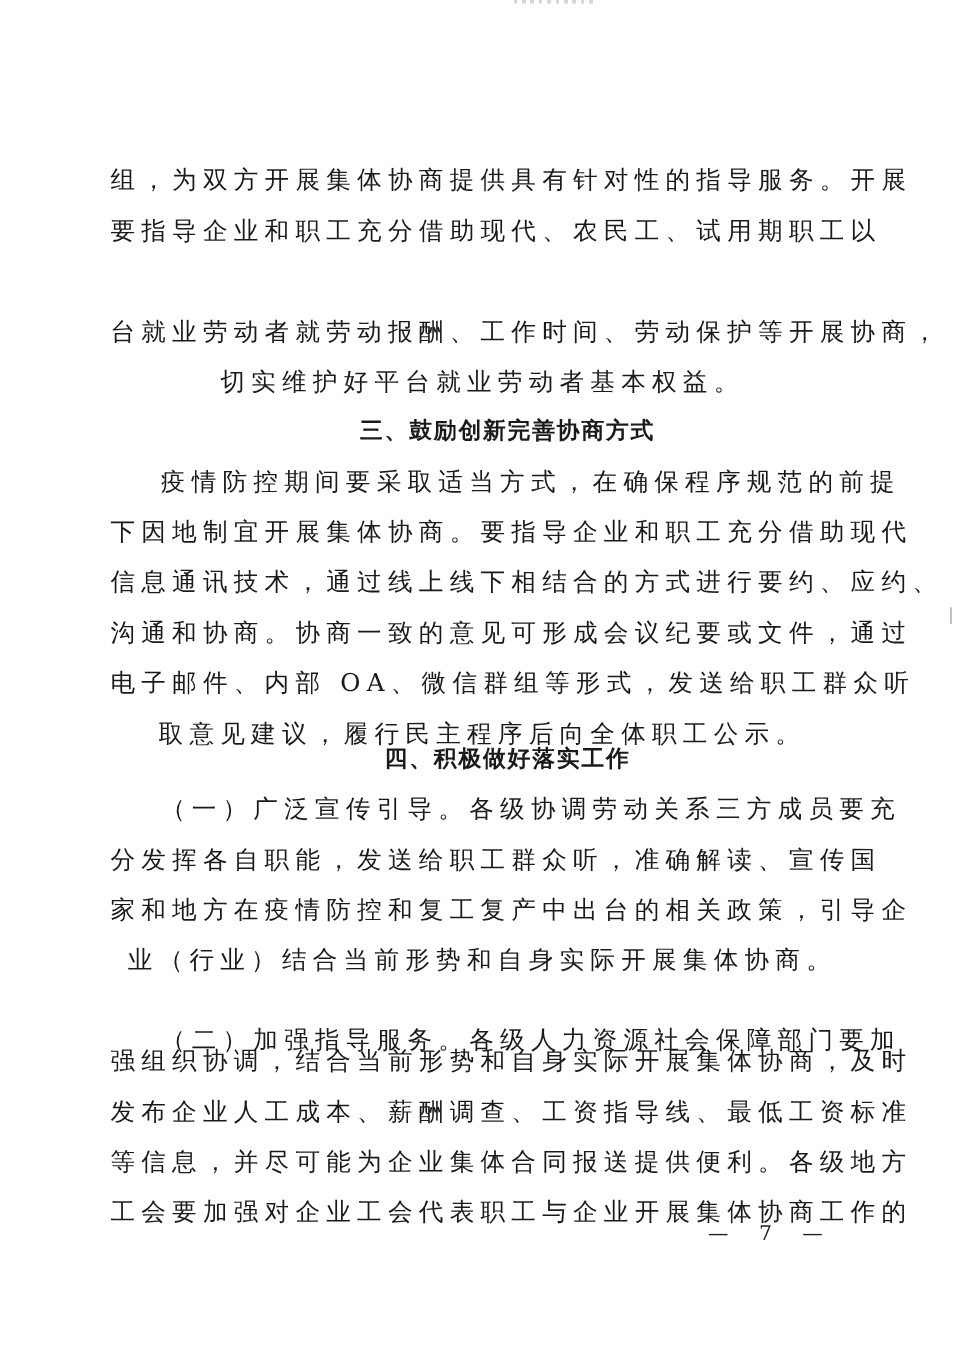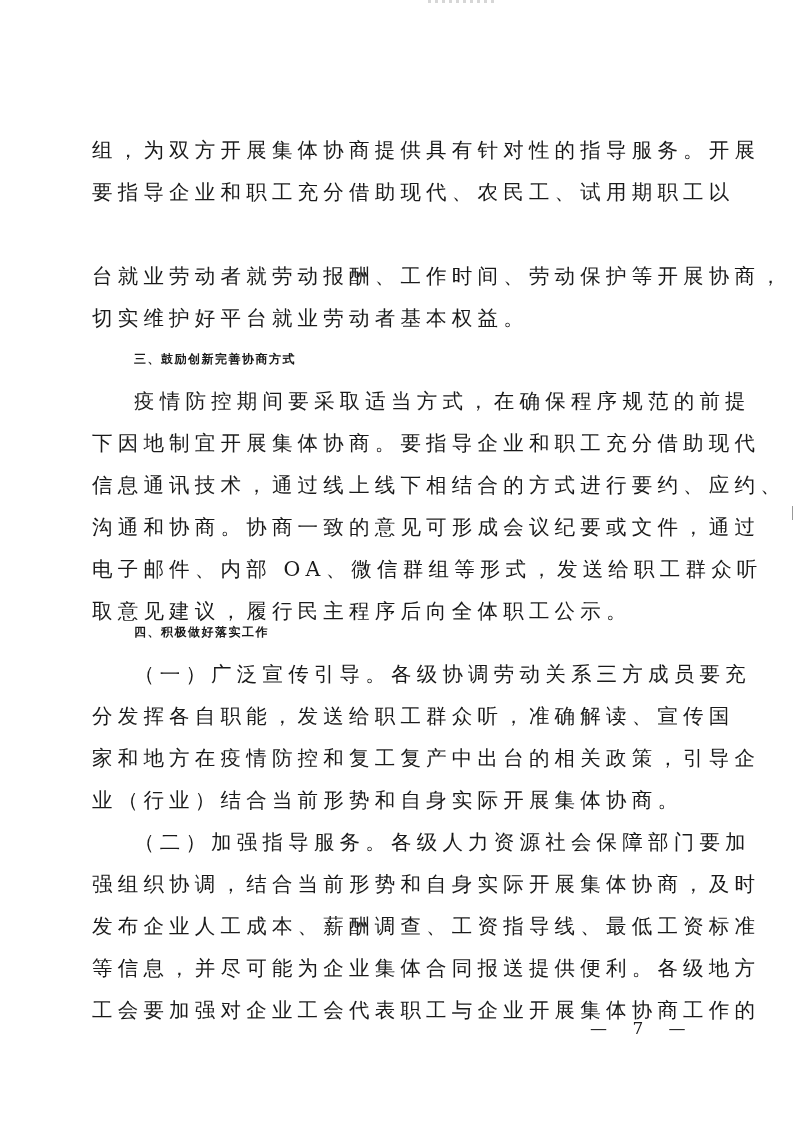--- a/index.html
+++ b/index.html
@@ -30,27 +30,28 @@
     }
     .line {
       position: absolute;
       left: 92px;
       width: 620px;
       height: 40px;
       font-size: 20.5px;
       line-height: 40px;
       letter-spacing: 5.2px;
       white-space: nowrap;
+      text-align: center;
     }
     .line.indent { left: 134px; width: 578px; }
     .heading {
       font-family: "DejaVu Sans", "Liberation Sans", sans-serif;
       font-weight: bold;
       letter-spacing: 1.5px;
-      font-size: 12px;
+      font-size: 19px;
     }
     .margin-mark {
       position: absolute;
       left: 792px; top: 506px;
       width: 2px; height: 14px;
       border-left: 1px solid #999;
     }
     .page-number {
       position: absolute;
       left: 590px; top: 1018px;
@@ -79,21 +80,21 @@
   <div class="line" style="top:549px">电子邮件、内部 OA、微信群组等形式，发送给职工群众听</div>
   <div class="line" style="top:591px">取意见建议，履行民主程序后向全体职工公示。</div>
 
   <div class="line indent heading" style="top:612px; margin-top:0">四、积极做好落实工作</div>
 
   <div class="line indent" style="top:654px">（一）广泛宣传引导。各级协调劳动关系三方成员要充</div>
   <div class="line" style="top:696px">分发挥各自职能，发送给职工群众听，准确解读、宣传国</div>
   <div class="line" style="top:738px">家和地方在疫情防控和复工复产中出台的相关政策，引导企</div>
   <div class="line" style="top:780px">业（行业）结合当前形势和自身实际开展集体协商。</div>
 
-  <div class="line indent" style="top:822px">（二）加强指导服务。各级人力资源社会保障部门要加</div>
+  <div class="line indent" style="top:846px">（二）加强指导服务。各级人力资源社会保障部门要加</div>
   <div class="line" style="top:864px">强组织协调，结合当前形势和自身实际开展集体协商，及时</div>
   <div class="line" style="top:906px">发布企业人工成本、薪酬调查、工资指导线、最低工资标准</div>
   <div class="line" style="top:948px">等信息，并尽可能为企业集体合同报送提供便利。各级地方</div>
   <div class="line" style="top:990px">工会要加强对企业工会代表职工与企业开展集体协商工作的</div>
 
   <div class="margin-mark"></div>
 
   <div class="page-number">— 7 —</div>
 </div>
 

